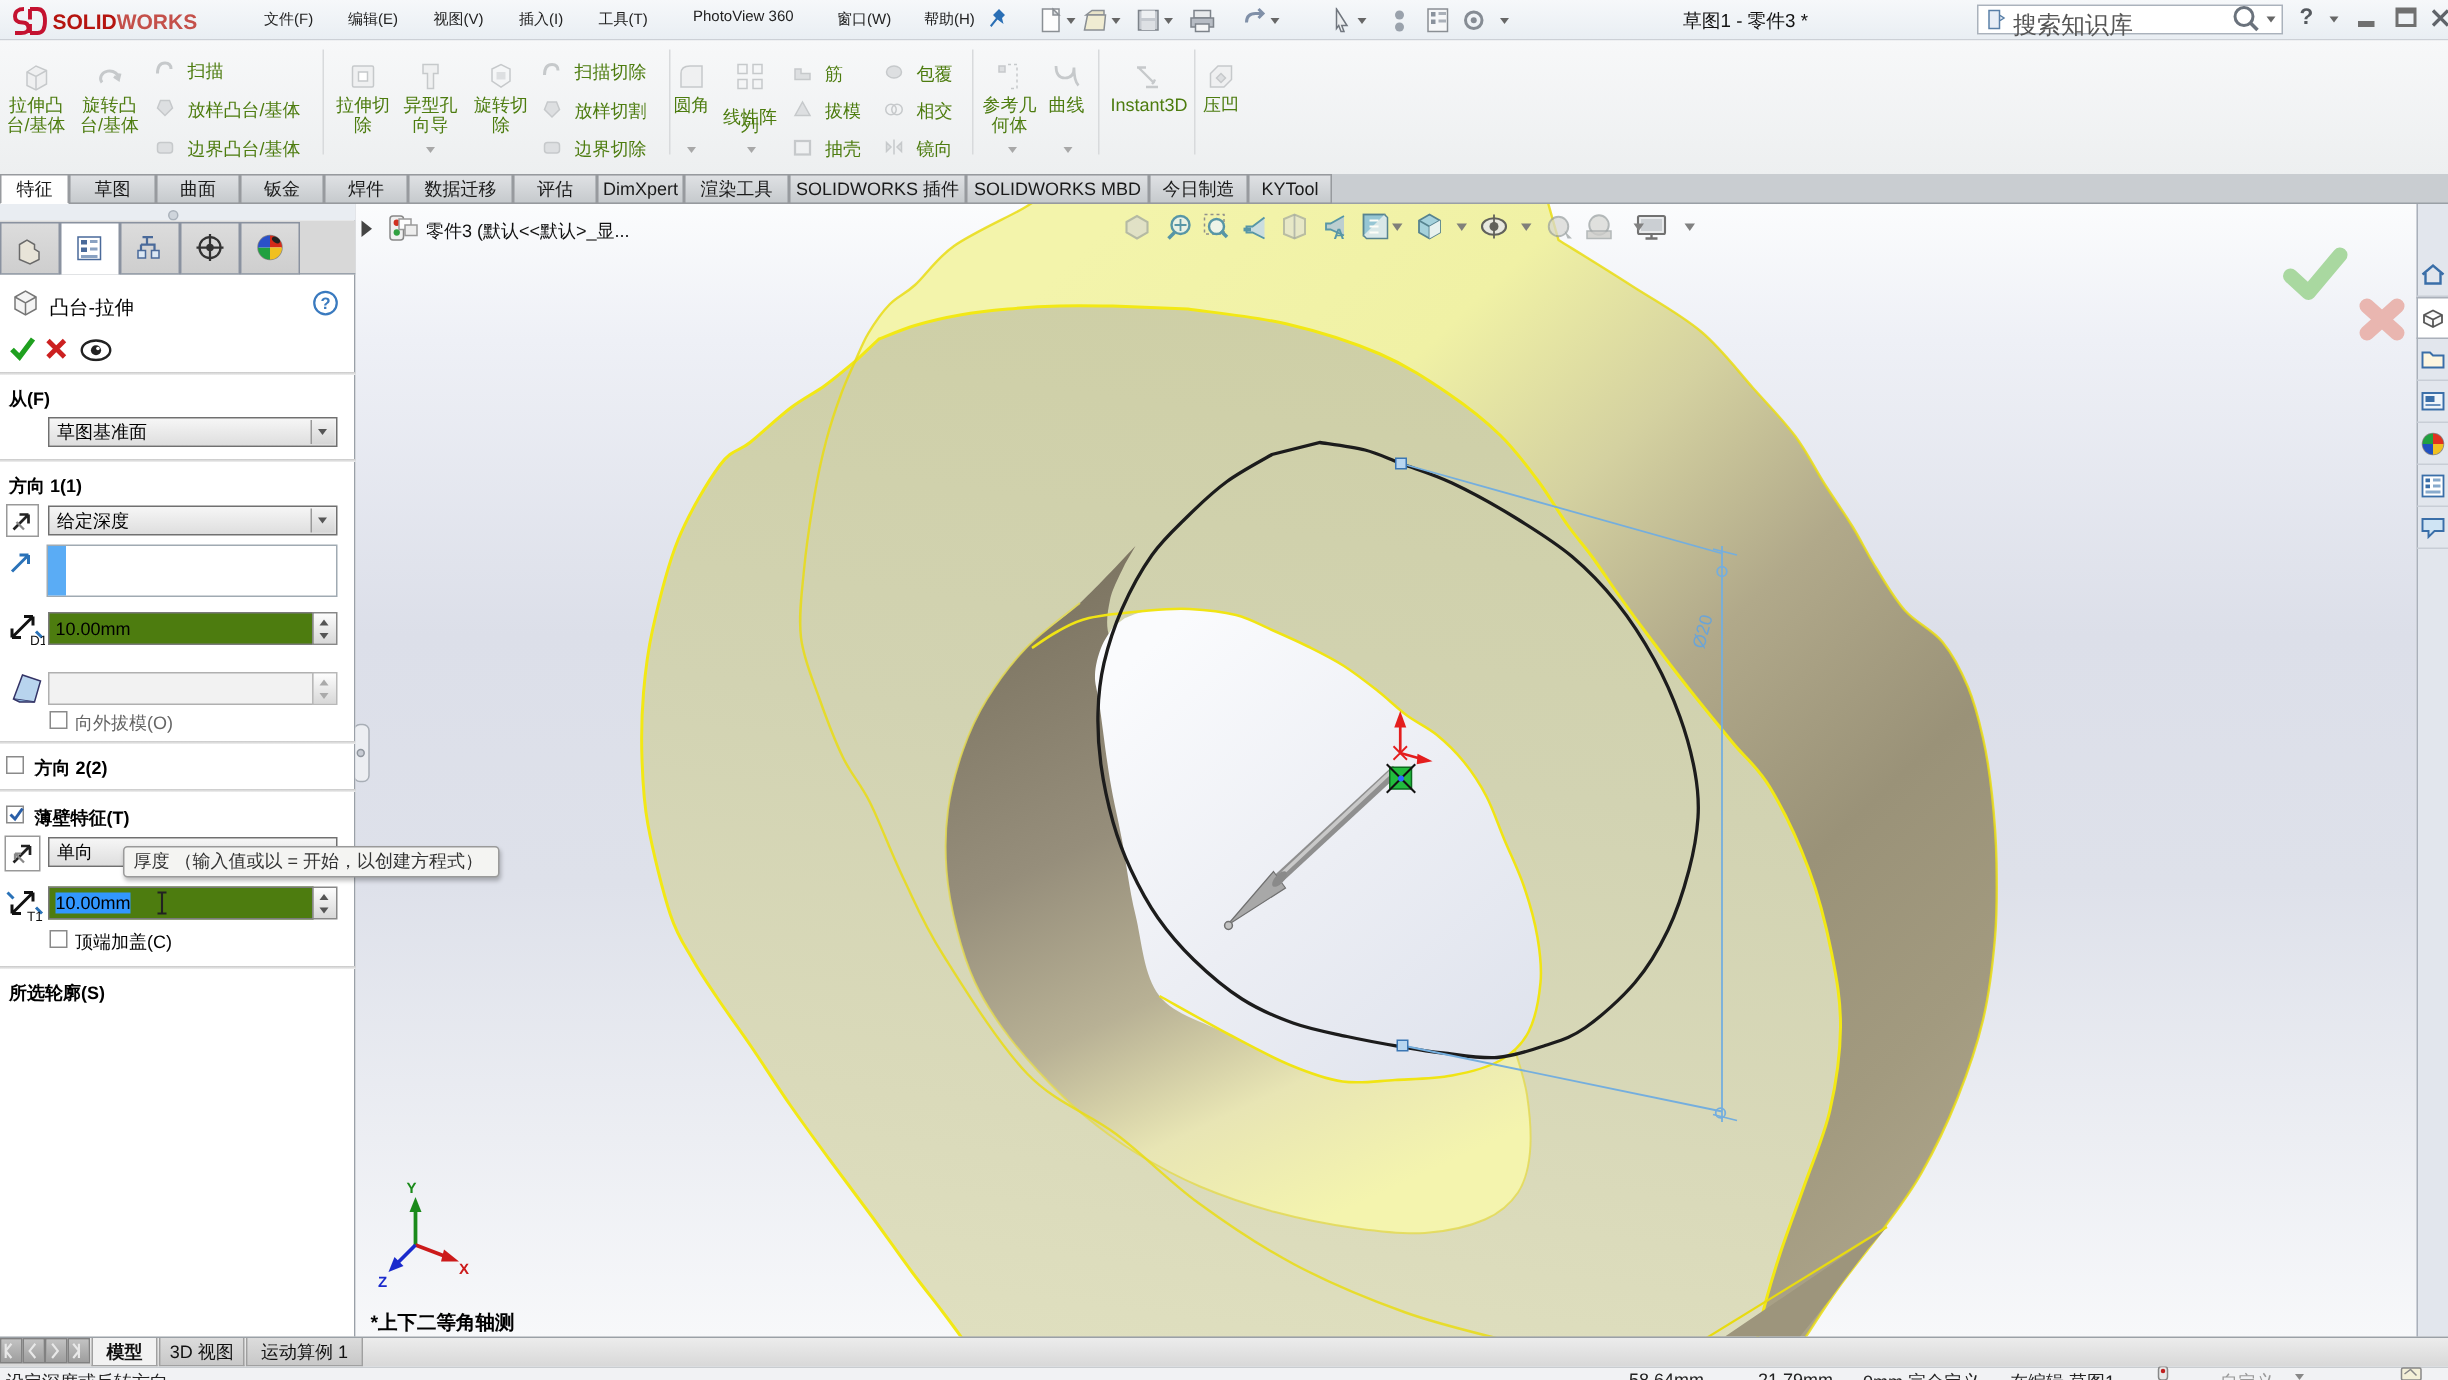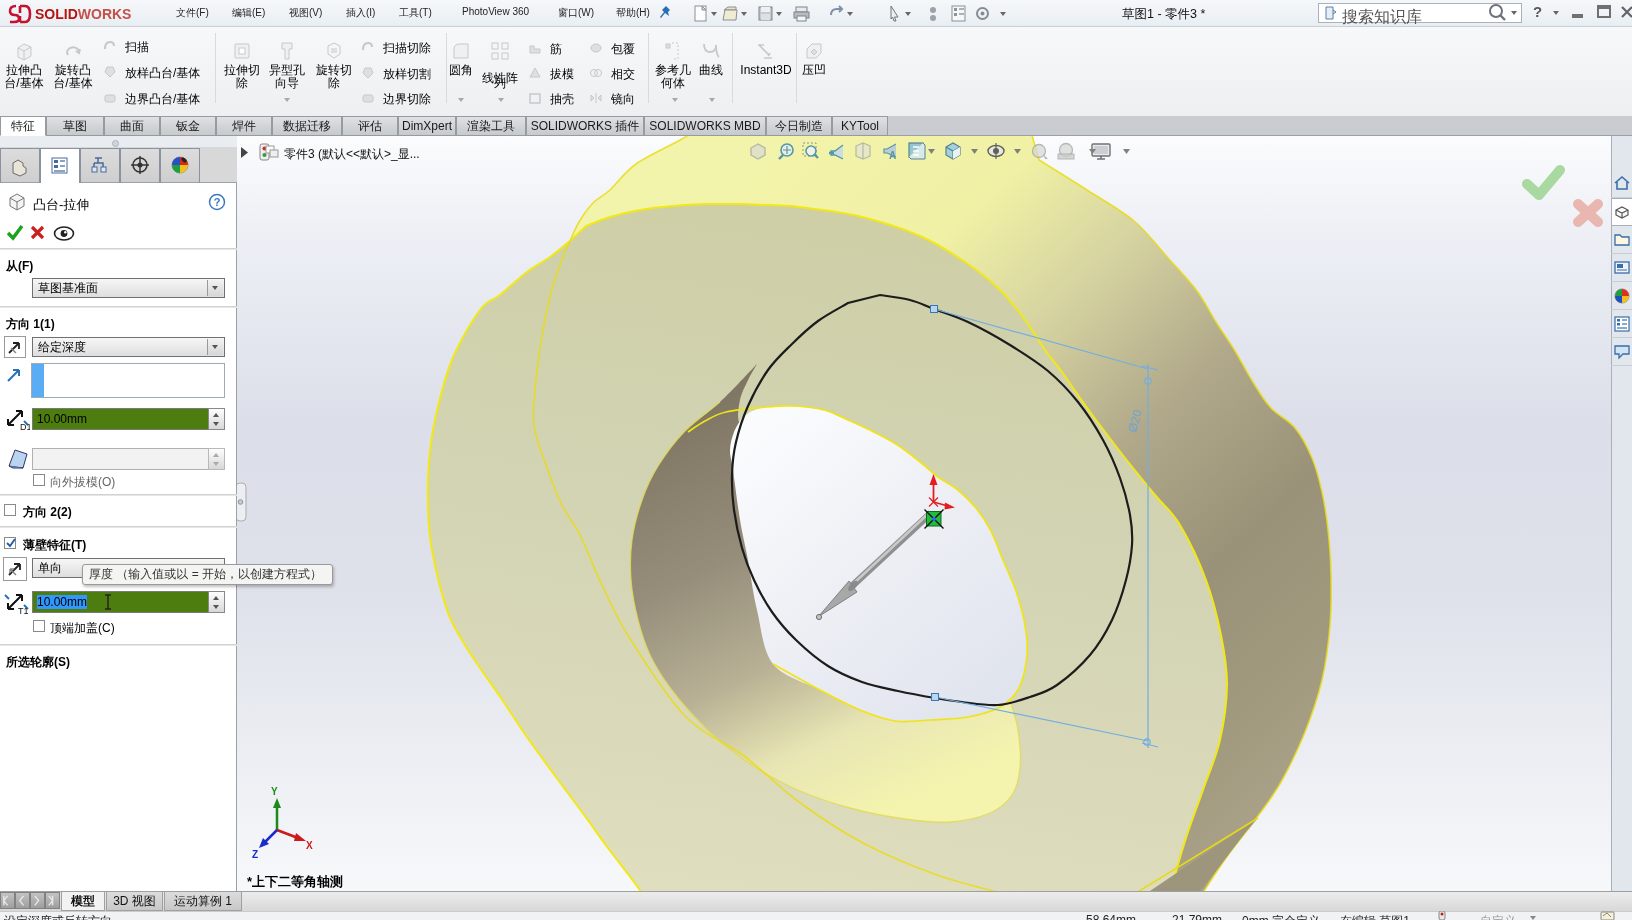--- a/index.html
+++ b/index.html
@@ -1,19 +1,19 @@
 <!DOCTYPE html>
 <html><head><meta charset="utf-8"><style>
 *{margin:0;padding:0;box-sizing:border-box}
 html,body{width:1632px;height:920px;overflow:hidden;font-family:"Liberation Sans",sans-serif;position:relative;background:#fff}
 .abs{position:absolute}
 #titlebar{left:0;top:0;width:1632px;height:27px;background:linear-gradient(#f6f8fa,#e9eef3);border-bottom:1px solid #ccd0d6}
 .menu{top:6px;font-size:10px;color:#222}
 #ribbon{left:0;top:27px;width:1632px;height:89px;background:linear-gradient(#f7f8f9,#edeff0)}
-.rlbl{position:absolute;font-size:12px;color:#000000;text-align:center;line-height:12px}
+.rlbl{position:absolute;font-size:12px;color:#4d7c0f;text-align:center;line-height:12px}
 .rsep{position:absolute;width:1px;background:#d8dadc;top:33px;height:70px}
 #tabrow{left:0;top:116px;width:1632px;height:20px;background:#c9cdd1;border-bottom:1px solid #9aa0a6}
 .tab{position:absolute;top:116px;height:20px;border:1px solid #979a9e;background:linear-gradient(#dfe1e4,#c6cacd);font-size:12px;color:#1a1a1a;text-align:center;line-height:18px}
 .tab.act{background:#fefefe;border-bottom:1px solid #fefefe}
 #lpanel{left:0;top:136px;width:237px;height:755px;background:#fff;border-right:1px solid #9aa0a8}
 #statusr{left:0;top:891px;width:1632px;height:20px;background:linear-gradient(#ececec,#d8d8d8);border-top:1px solid #9aa0a6}
 #statusb{left:0;top:911px;width:1632px;height:9px;background:#f1f2f4;border-top:1px solid #c8ccd0}
 .mtab{position:absolute;top:892px;height:19px;background:linear-gradient(#dcdcdc,#c8c8c8);border:1px solid #a0a0a0;border-top:none;font-size:12px;color:#111;text-align:center;line-height:18px}
 .mtab.act{background:#f2f2f2;font-weight:bold}
 #taskpane{left:1611px;top:136px;width:21px;height:755px;background:#e2e6ed;border-left:1px solid #aab0ba}

